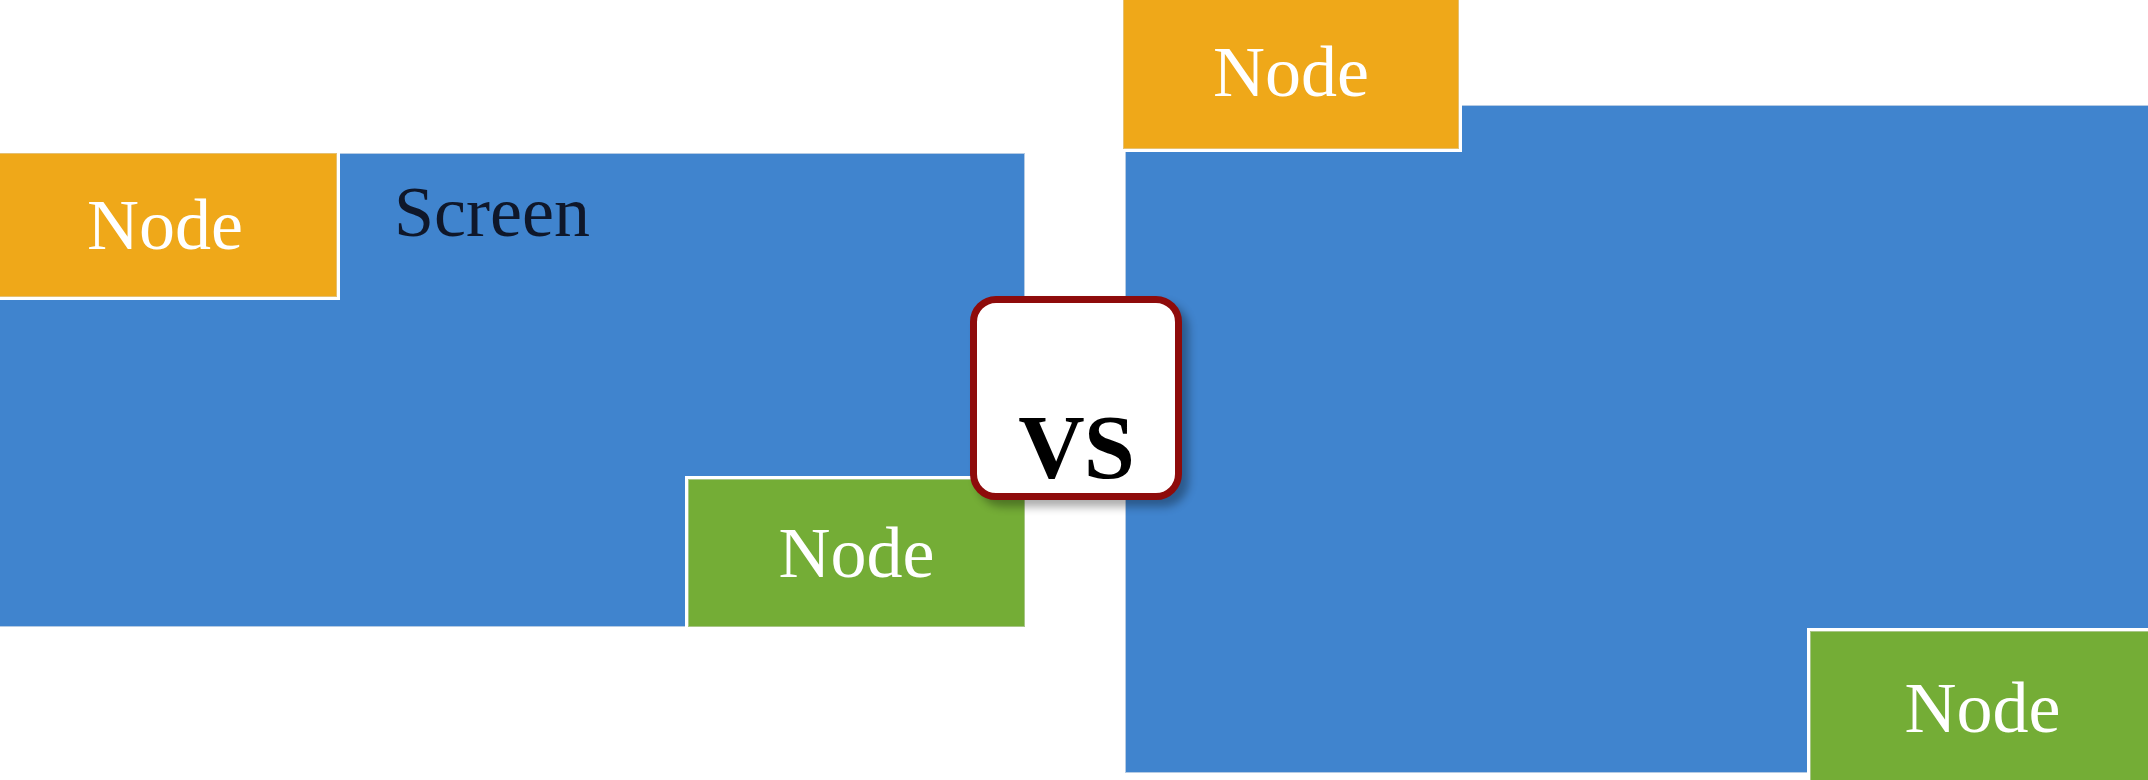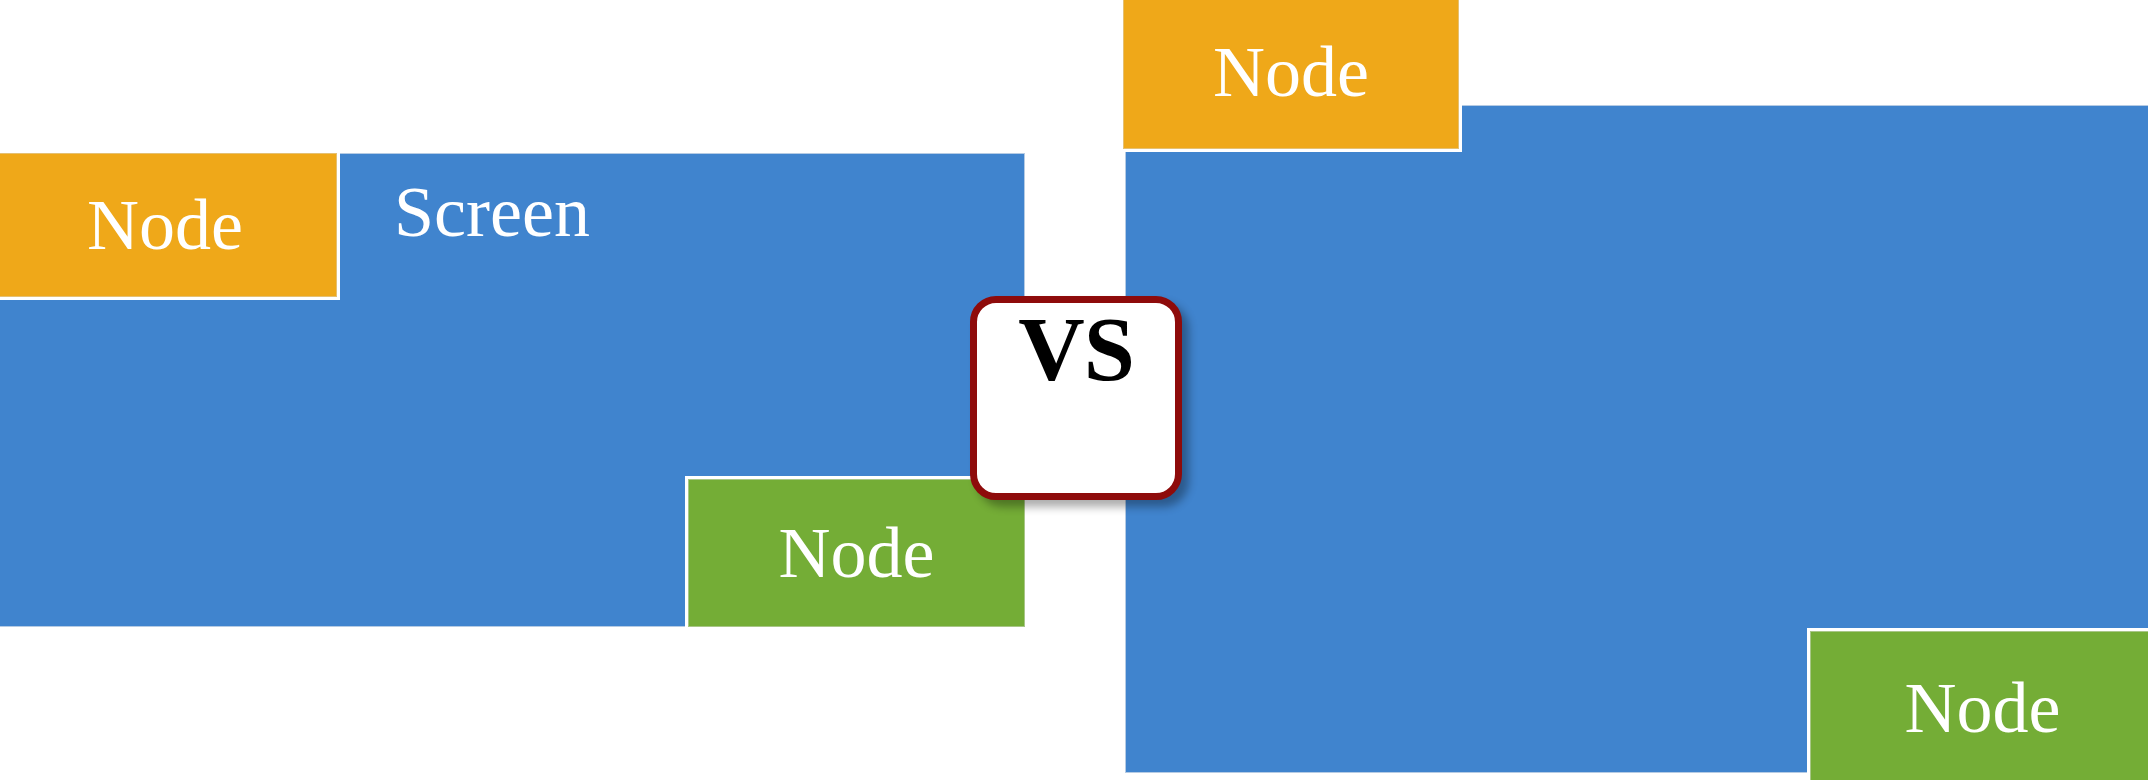--- a/index.html
+++ b/index.html
@@ -65,21 +65,21 @@
     width: 1038px;
     height: 480px;
     justify-content: flex-start;
     align-items: flex-start;
   }
   #left-screen-label {
     position: absolute;
     left: 400px;
     top: 22px;
     font-size: 72px;
-    color: #ffffff;
+    color: #0f172a;
   }
   #left-node-orange {
     left: -10px;
     top: 150px;
     width: 350px;
     height: 150px;
     font-size: 72px;
   }
   #left-node-green {
     left: 685px;
@@ -118,21 +118,21 @@
     position: absolute;
     left: 970px;
     top: 296px;
     width: 212px;
     height: 204px;
     box-sizing: border-box;
     background: #ffffff;
     border: 7px solid #8E0B0B;
     border-radius: 26px;
     display: flex;
-    align-items: flex-start;
+    align-items: flex-end;
     justify-content: center;
     box-shadow: 7px 7px 9px rgba(0,0,0,0.32);
     z-index: 50;
   }
   #vs-label {
     font-family: "Liberation Serif", "DejaVu Serif", serif;
     font-weight: bold;
     font-size: 92px;
     color: #000000;
     line-height: 1;

